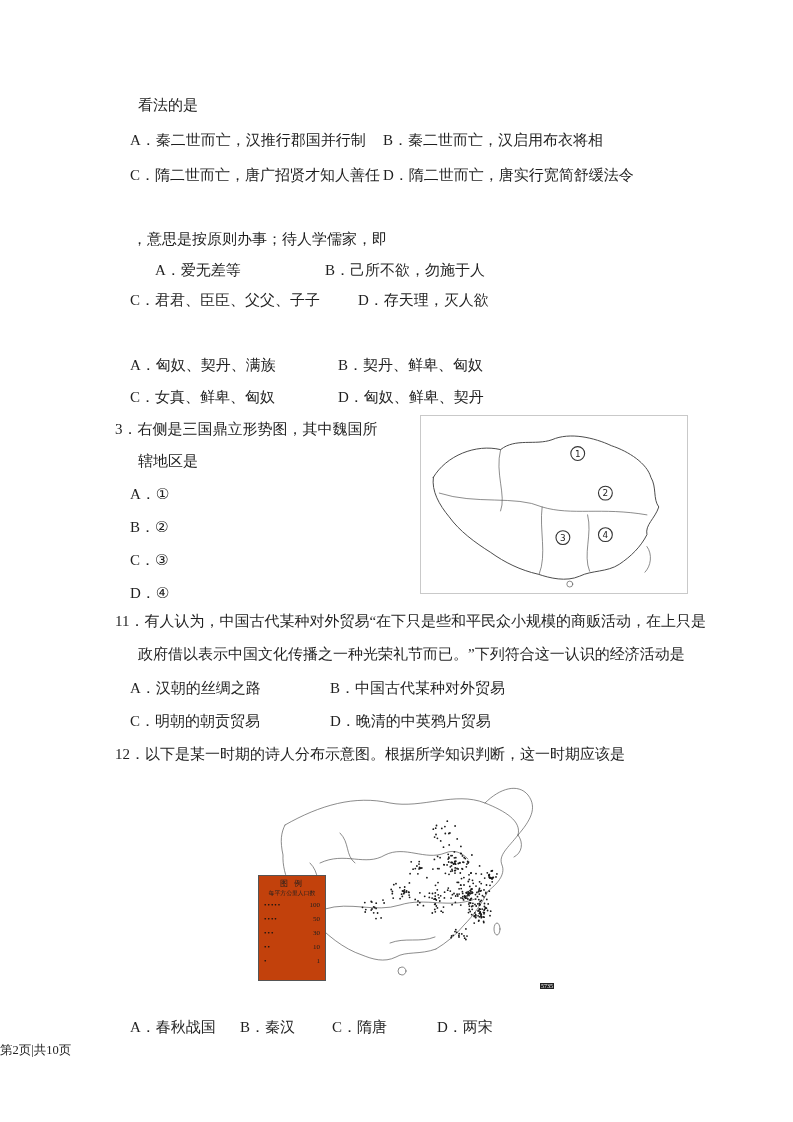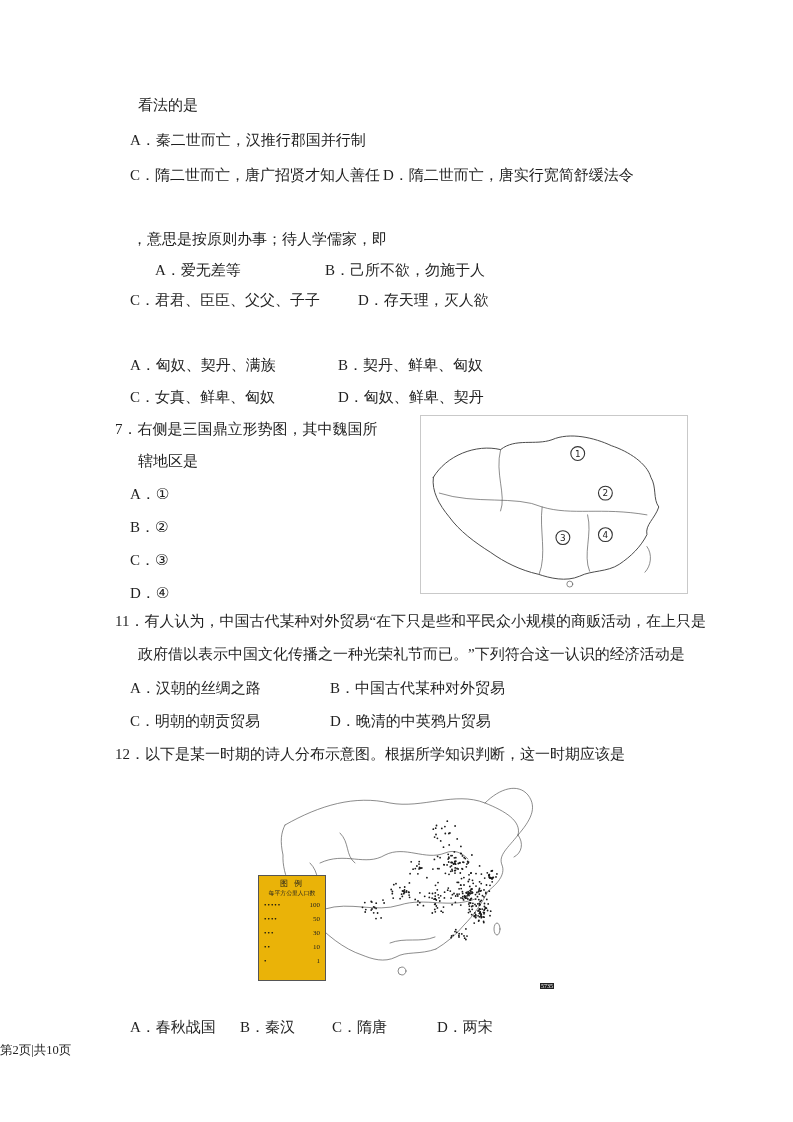--- a/index.html
+++ b/index.html
@@ -13,55 +13,56 @@
   .map-box { position:absolute; }
   .map1 { border:1px solid #c9c9c9; background:#fff; }
   svg { display:block; }
   .outline { fill:none; stroke:#4a4a4a; stroke-width:1; stroke-linecap:round; }
   .outline2 { fill:none; stroke:#5a5a5a; stroke-width:0.7; stroke-linecap:round; }
   .circnum circle { fill:none; stroke:#333; stroke-width:1.1; }
   .circnum text { font-family:"DejaVu Sans",sans-serif; font-size:9px; fill:#222;
     text-anchor:middle; dominant-baseline:central; }
   .legend {
     position:absolute; left:8px; top:112px; width:68px; height:106px;
-    border:1px solid #555; background:#eab308; box-sizing:border-box;
+    border:1px solid #555; background:#c2410c; box-sizing:border-box;
     font-family:"Liberation Serif","DejaVu Sans",serif;
   }
   .lg-title { text-align:center; font-size:8px; margin-top:2px; letter-spacing:2px; }
   .lg-sub { text-align:center; font-size:6.5px; transform:scale(0.9); white-space:nowrap; }
   .lg-row { display:flex; justify-content:space-between; align-items:center;
     padding:0 5px; height:14px; font-size:7px; }
   .lg-dots { letter-spacing:1px; font-size:7px; color:#111; }
   .corner-num { position:absolute; right:4px; bottom:6px; font-size:6px; color:#111;
     background:#222; color:#fff; padding:0 1px; }
   .footer { position:absolute; left:0; top:1042px; width:793px; text-align:left;
     font-size:12.5px; color:#222; }
 </style>
 </head>
 <body>
 
 <div class="page">
 
   <div class="t" style="left:138px;top:96px">看法的是</div>
   <div class="t" style="left:130px;top:131px">A．秦二世而亡，汉推行郡国并行制</div>
+  <div class="t" style="left:383px;top:131px">B．秦二世而亡，汉启用布衣将相</div>
   <div class="t" style="left:130px;top:166px">C．隋二世而亡，唐广招贤才知人善任</div>
   <div class="t" style="left:383px;top:166px">D．隋二世而亡，唐实行宽简舒缓法令</div>
 
   <div class="t" style="left:132px;top:230px">，意思是按原则办事；待人学儒家，即</div>
   <div class="t" style="left:155px;top:261px">A．爱无差等</div>
   <div class="t" style="left:325px;top:261px">B．己所不欲，勿施于人</div>
   <div class="t" style="left:130px;top:291px">C．君君、臣臣、父父、子子</div>
   <div class="t" style="left:358px;top:291px">D．存天理，灭人欲</div>
 
   <div class="t" style="left:130px;top:356px">A．匈奴、契丹、满族</div>
   <div class="t" style="left:338px;top:356px">B．契丹、鲜卑、匈奴</div>
   <div class="t" style="left:130px;top:388px">C．女真、鲜卑、匈奴</div>
   <div class="t" style="left:338px;top:388px">D．匈奴、鲜卑、契丹</div>
 
-  <div class="t" style="left:115px;top:420px">7．右侧是三国鼎立形势图，其中魏国所</div>
+  <div class="t" style="left:115px;top:420px">3．右侧是三国鼎立形势图，其中魏国所</div>
   <div class="t" style="left:138px;top:452px">辖地区是</div>
   <div class="t" style="left:130px;top:485px">A．①</div>
   <div class="t" style="left:130px;top:518px">B．②</div>
   <div class="t" style="left:130px;top:551px">C．③</div>
   <div class="t" style="left:130px;top:584px">D．④</div>
 
   <div class="map-box map1" style="left:420px;top:415px;width:266px;height:177px;">
     <svg viewBox="0 0 266 177" width="264" height="175">
       <path class="outline" d="M 12,62 C 25,40 55,28 80,34 C 95,22 115,30 132,24 C 150,16 175,22 192,30 C 210,36 228,48 232,62 C 238,72 234,84 240,92 C 236,104 226,110 228,120 C 222,132 212,142 200,150 C 188,158 172,156 160,162 C 146,168 130,164 118,160 C 100,156 84,148 70,138 C 54,128 38,116 28,102 C 18,90 10,76 12,62 Z"></path>
       <path class="outline2" d="M 18,78 C 55,90 95,80 122,92 C 152,101 182,92 228,100"></path>

